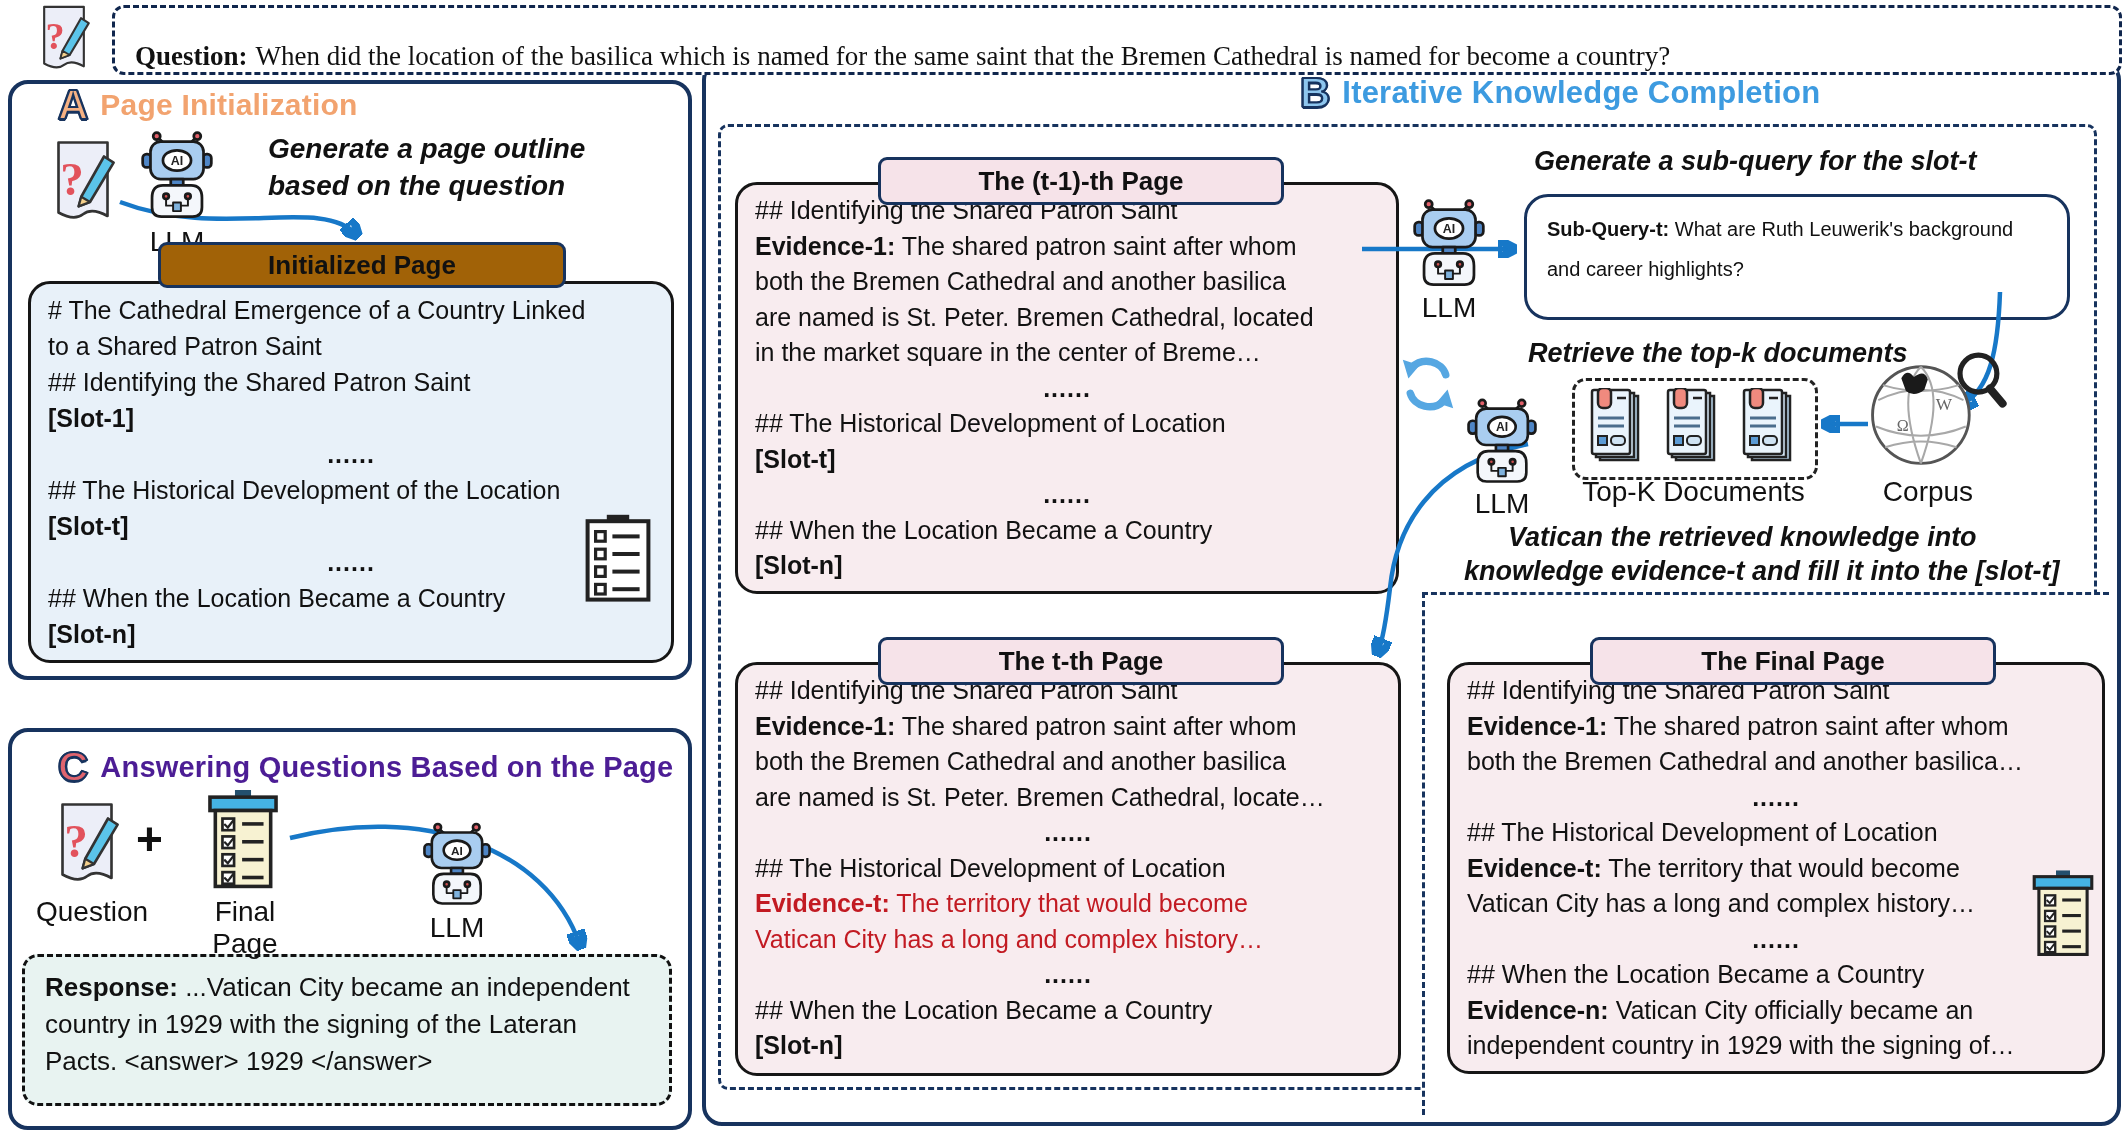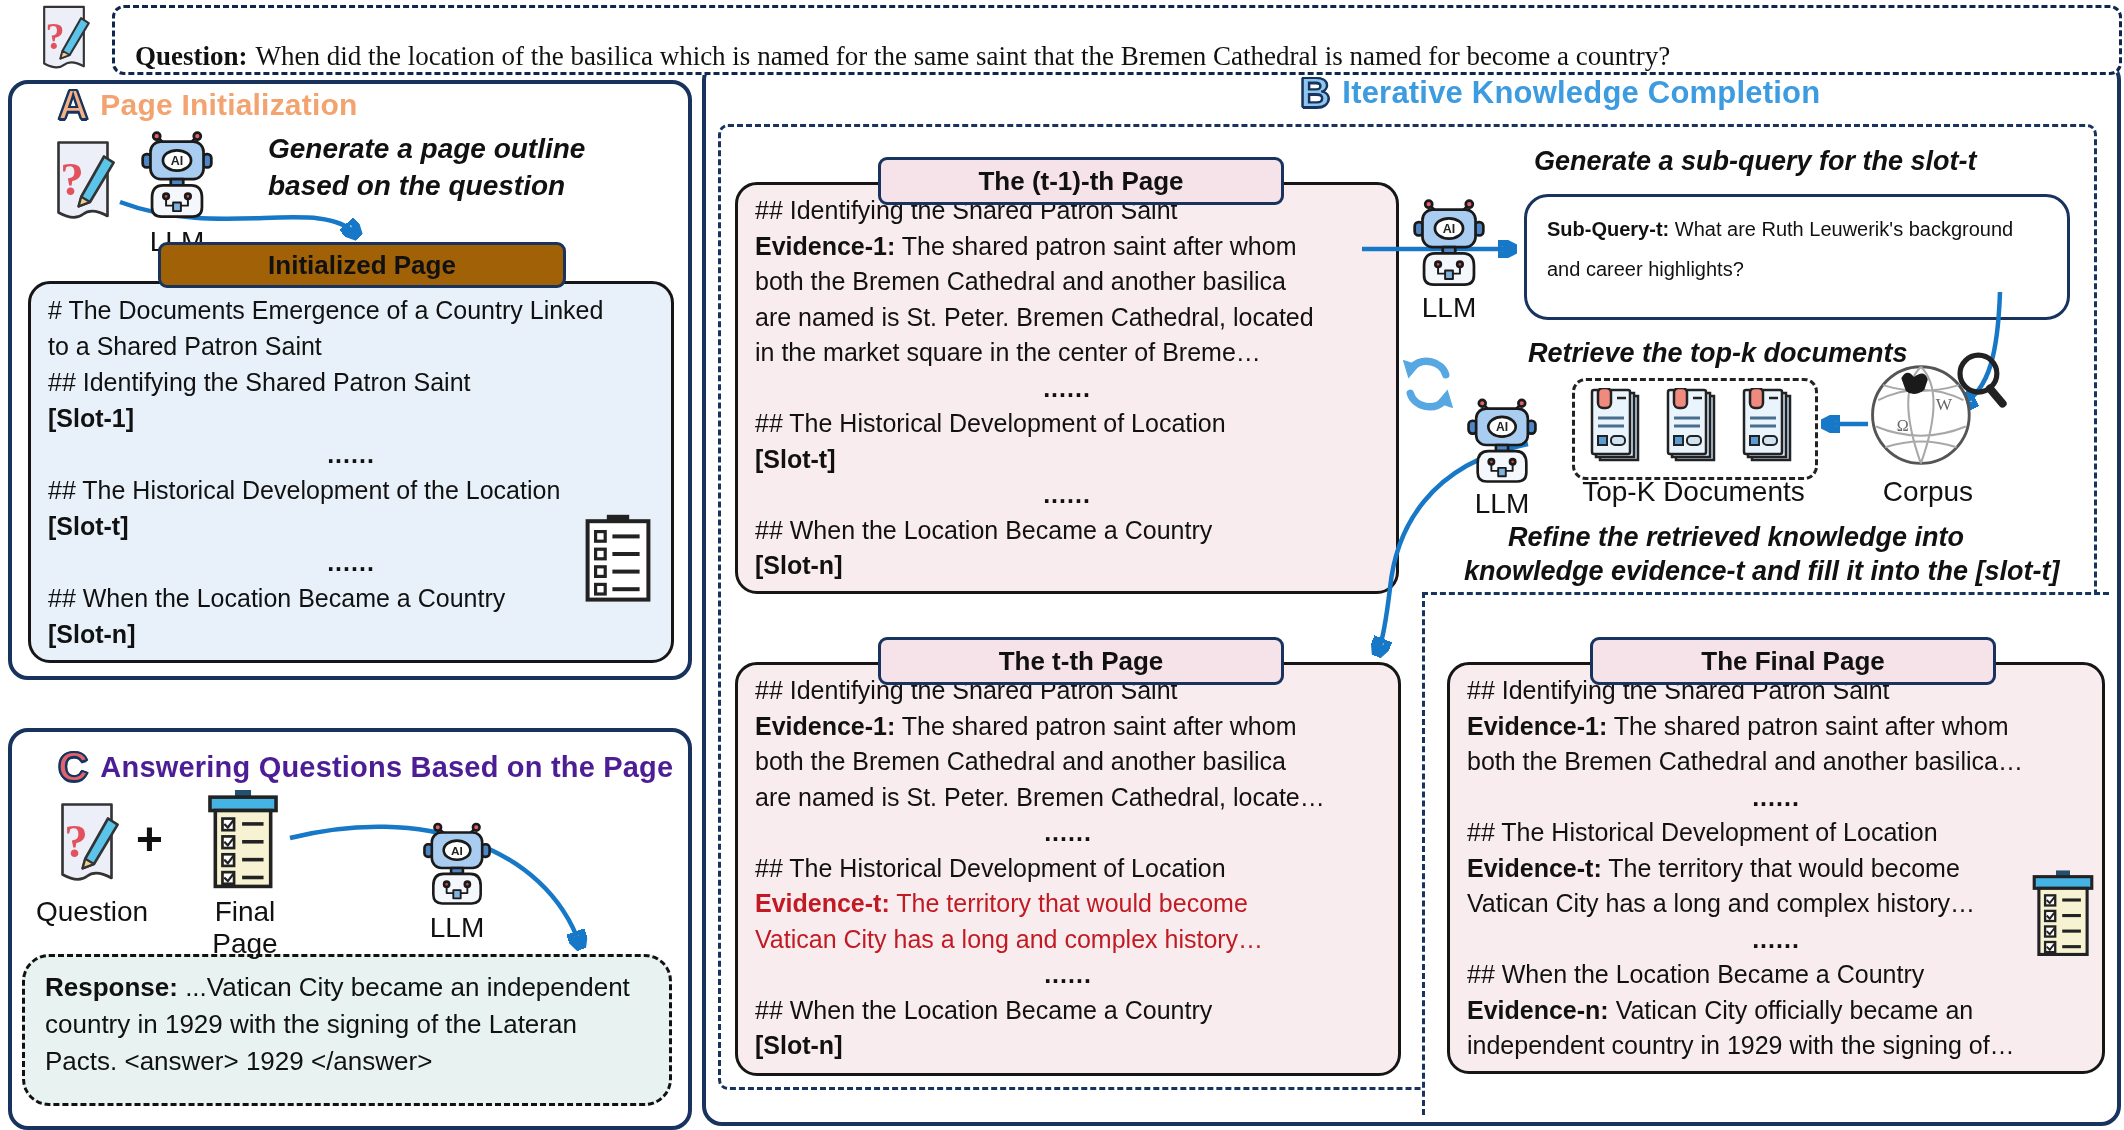--- a/index.html
+++ b/index.html
@@ -23,21 +23,21 @@
   .tab.pink{background:#f6e3e9;margin-top:16px;} .tab.blue{background:#a16207;}
   .pagebox{position:absolute;border:3px solid #161616;border-radius:22px;padding:8px 17px;
            font-size:25px;line-height:35.5px;z-index:3;}
   .pagebox.pink{background:#f8ecef;} .pagebox.blue{background:#e8f1f9;}
   .pagebox .ln{white-space:nowrap;}
   .pagebox .ln.center{text-align:center;font-weight:700;letter-spacing:1px;white-space:normal;}
   .pagebox .ln.red, .pagebox .ln.red strong{color:#c21a22;}
   .wrapbox{position:absolute;z-index:3;font-size:26px;line-height:38px;padding:12px 20px;}
   .wrapbox strong{font-weight:700;}
   .subquery{border:3.5px solid #17335e;border-radius:24px;background:#fff;}
-  .response{border:3.5px dashed #111;border-radius:27px;background:#e8f3f1;}
+  .response{border:3.5px dashed #111;border-radius:16px;background:#e8f3f1;}
   .caption{position:absolute;font-style:italic;font-weight:700;font-size:27px;z-index:4;white-space:nowrap;}
   .icon{position:absolute;z-index:6;}
   .icon-label{position:absolute;font-size:26px;text-align:center;z-index:4;}
   .plus{position:absolute;font-size:46px;font-weight:700;z-index:4;}
   #arrows{position:absolute;left:0;top:0;z-index:5;pointer-events:none;}
   #arrows path{stroke:#1778c8;stroke-width:4.5;fill:none;}
 </style>
 </head>
 <body>
 
@@ -154,21 +154,21 @@
   <svg class="icon" style="left:48px;top:138px;width:70px;height:86px">
       <use href="#sym-qnote"></use>
     </svg>
   <svg class="icon" style="left:138px;top:128px;width:78px;height:96px">
       <use href="#sym-robot"></use>
     </svg>
   <div class="icon-label" style="left:138px;top:226px;width:78px;font-size:28px">LLM</div>
   <div class="caption" style="left:268px;top:130px;width:404px;white-space:normal;font-size:28px;line-height:37px">Generate a page outline based on the question</div>
   <div class="tab blue" style="left:158px;top:242px;width:402px;height:40px">Initialized Page</div>
   <div class="pagebox blue" style="left:28px;top:281px;width:606px;height:360px;line-height:36px;font-size:25px">
-      <div class="ln"># The Documents Emergence of a Country Linked</div>
+      <div class="ln"># The Cathedral Emergence of a Country Linked</div>
       <div class="ln">to a Shared Patron Saint</div>
       <div class="ln">## Identifying the Shared Patron Saint</div>
       <div class="ln"><strong>[Slot-1]</strong></div>
       <div class="ln center">......</div>
       <div class="ln">## The Historical Development of the Location</div>
       <div class="ln"><strong>[Slot-t]</strong></div>
       <div class="ln center">......</div>
       <div class="ln">## When the Location Became a Country</div>
       <div class="ln"><strong>[Slot-n]</strong></div>
     </div>
@@ -246,21 +246,21 @@
       <use href="#sym-doc"></use>
     </svg>
   <svg class="icon" style="left:1742px;top:388px;width:52px;height:76px">
       <use href="#sym-doc"></use>
     </svg>
   <div class="icon-label" style="left:1576px;top:476px;width:235px;font-size:28px">Top-K Documents</div>
   <svg class="icon" style="left:1862px;top:346px;width:150px;height:122px">
       <use href="#sym-corpus"></use>
     </svg>
   <div class="icon-label" style="left:1868px;top:476px;width:120px;font-size:28px">Corpus</div>
-  <div class="caption" style="left:1508px;top:522px">Refine the retrieved knowledge into</div>
+  <div class="caption" style="left:1508px;top:522px">Vatican the retrieved knowledge into</div>
   <div class="caption" style="left:1464px;top:556px">knowledge evidence-t and fill it into the [slot-t]</div>
 
   <div class="tab pink" style="left:878px;top:621px;width:400px;height:42px">The t-th Page</div>
   <div class="pagebox pink" style="left:735px;top:662px;width:626px;height:392px;line-height:35.5px">
       <div class="ln">## Identifying the Shared Patron Saint</div>
       <div class="ln"><strong>Evidence-1:</strong> The shared patron saint after whom</div>
       <div class="ln">both the Bremen Cathedral and another basilica</div>
       <div class="ln">are named is St. Peter. Bremen Cathedral, locate…</div>
       <div class="ln center">......</div>
       <div class="ln">## The Historical Development of Location</div>

